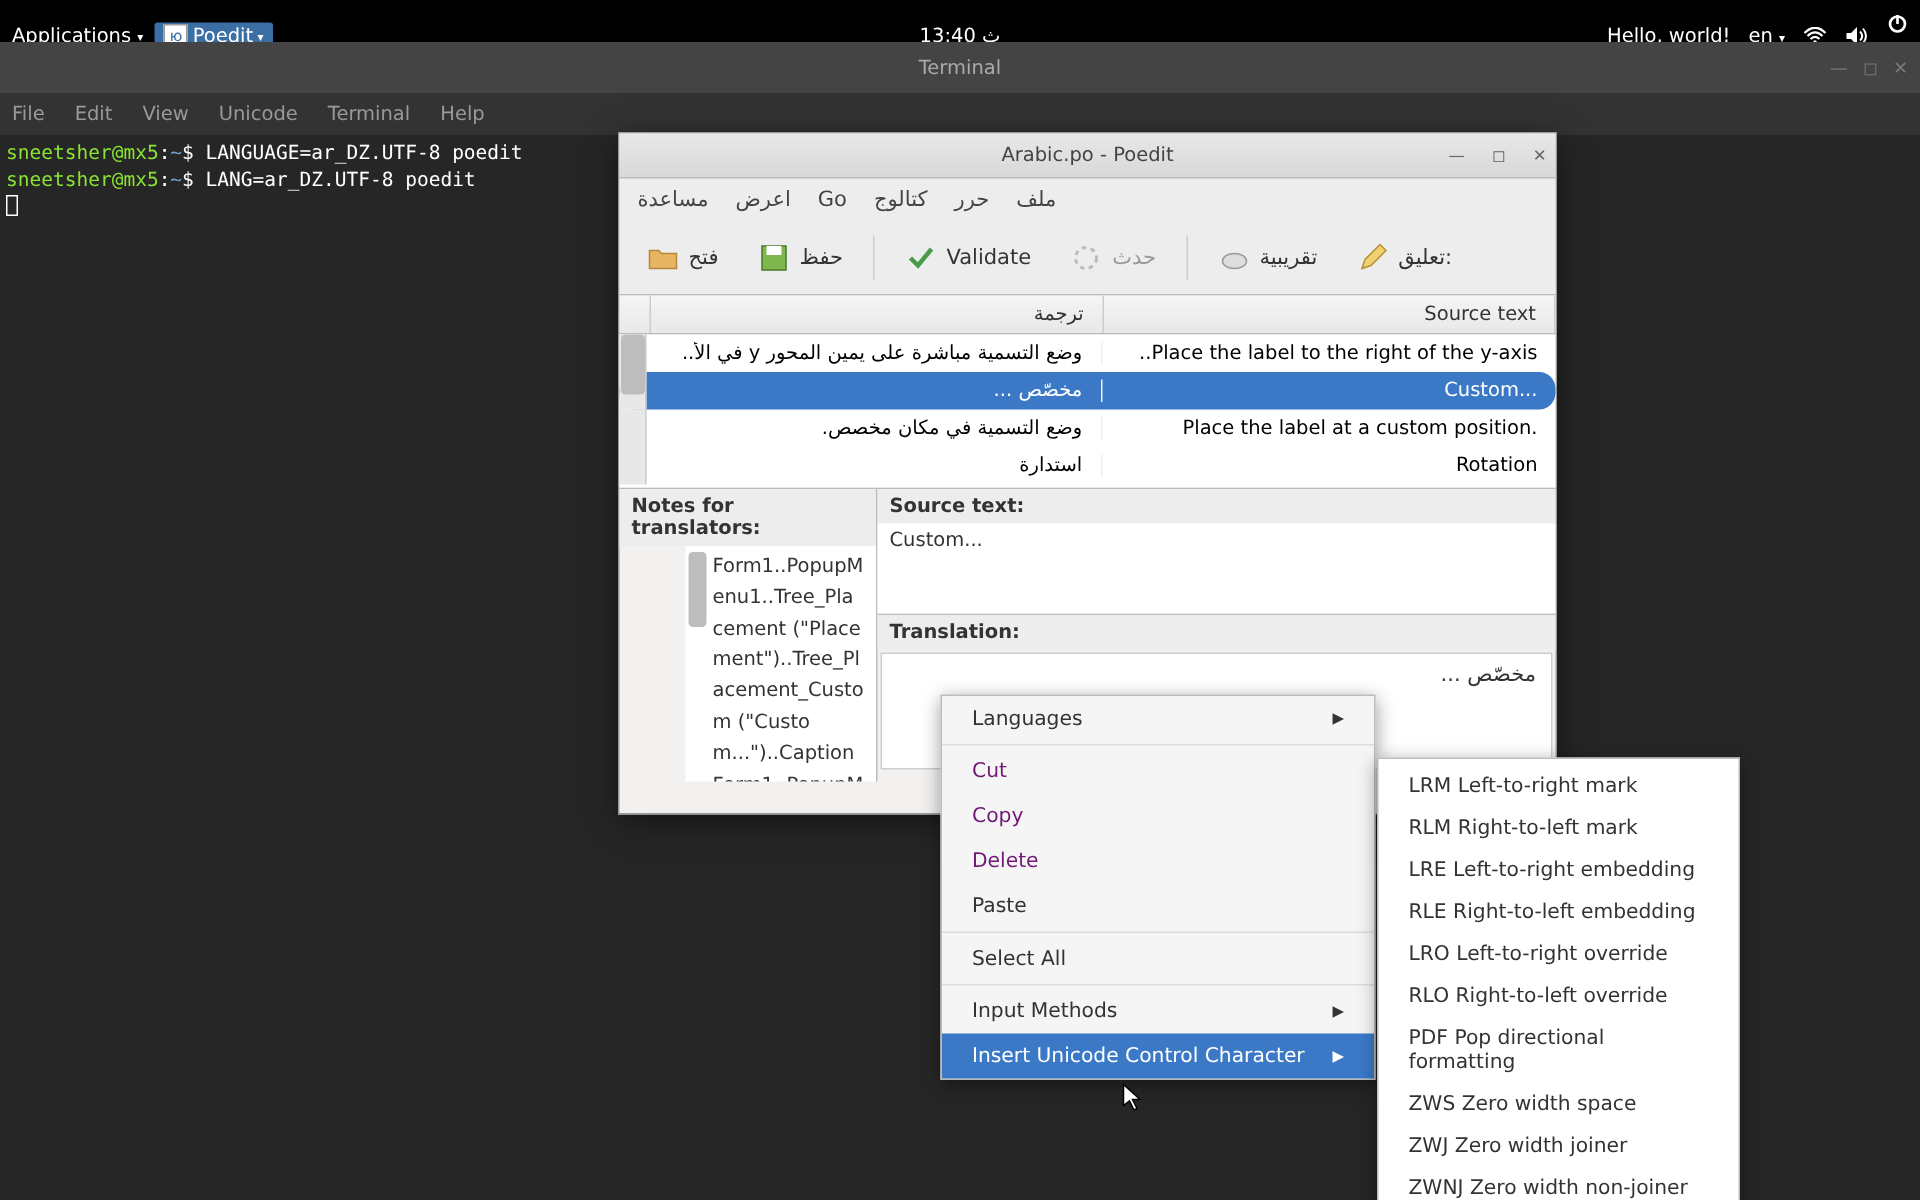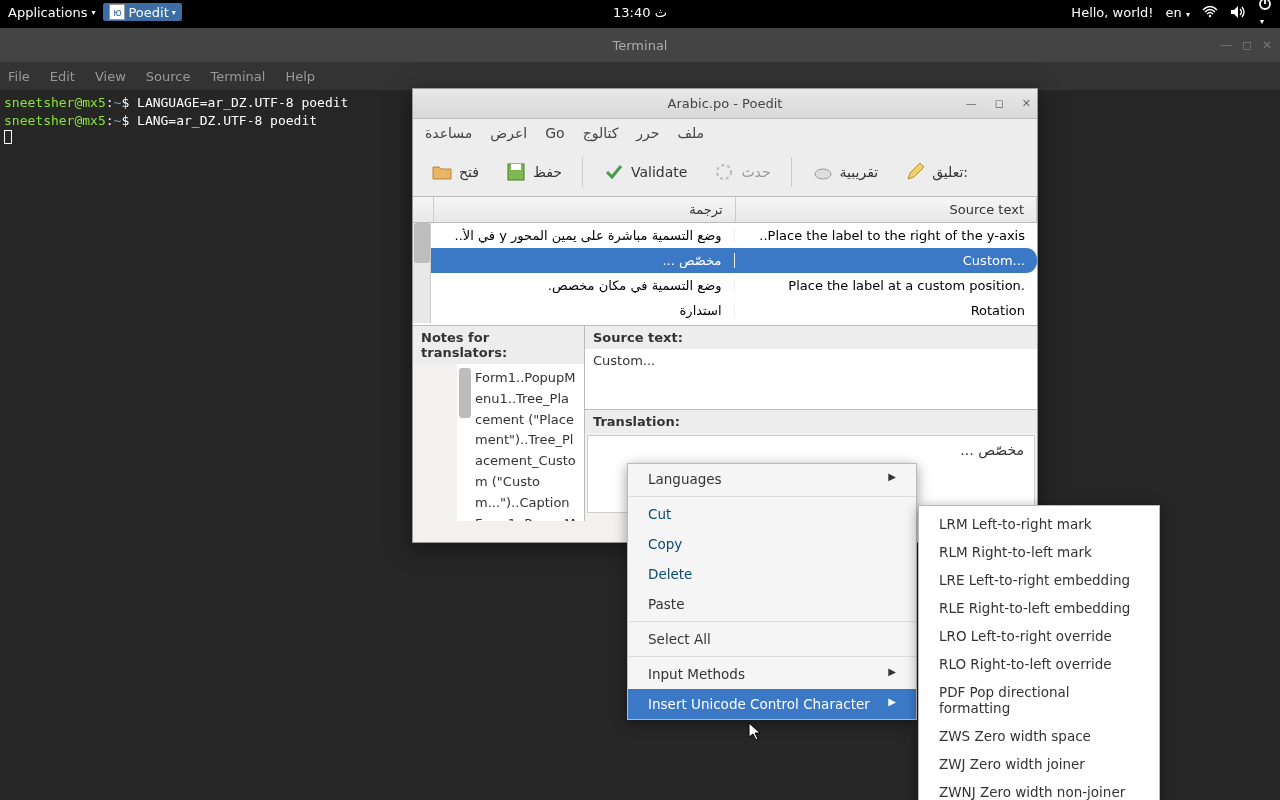--- a/index.html
+++ b/index.html
@@ -1,19 +1,19 @@
 <!DOCTYPE html>
 <html><head>
 <meta charset="utf-8">
 <style>
   * { box-sizing: border-box; margin: 0; padding: 0; }
   body { width: 1280px; height: 800px; background: #000; font-family: "DejaVu Sans", sans-serif; font-size: 13px; overflow: hidden; position: relative; }
   
   
-  .top-panel { position: absolute; top: 0; left: 0; right: 0; height: 24px; background: #000; color: #fff; display: flex; align-items: center; padding: 0 8px; font-size: 13px; }
+  .top-panel { position: absolute; top: 12px; left: 0; right: 0; height: 24px; background: #000; color: #fff; display: flex; align-items: center; padding: 0 8px; font-size: 13px; }
   .top-panel .apps { display: flex; align-items: center; gap: 4px; }
   .top-panel .apps-label { display: flex; align-items: center; gap: 4px; }
   .top-panel .dropdown-arrow { font-size: 8px; }
   .top-panel .poedit-launcher { display: flex; align-items: center; background: #3a6ea5; padding: 1px 6px; border-radius: 2px; margin-left: 4px; gap: 3px; }
   .top-panel .poedit-launcher .icon { width: 16px; height: 16px; background: #fff; border: 1px solid #999; display: inline-flex; align-items: center; justify-content: center; font-size: 10px; color: #3a6ea5; }
   .top-panel .clock { position: absolute; left: 50%; transform: translateX(-50%); }
   .top-panel .right { position: absolute; right: 8px; display: flex; align-items: center; gap: 12px; }
   .top-panel .tray-icon { font-size: 14px; }
   
   
@@ -59,22 +59,22 @@
   .src-panel { flex: 1; display: flex; flex-direction: column; }
   .panel-label { padding: 4px 8px; font-weight: bold; color: #333; font-size: 13px; background: #ededed; }
   .panel-body { flex: 1; background: #fff; padding: 4px 8px; font-size: 13px; color: #333; overflow: hidden; position: relative; }
   .notes-panel .panel-body { padding-left: 18px; margin-left: 44px; }
   .notes-scroll { position: absolute; left: 2px; top: 4px; width: 12px; height: 50px; background: #bdbdbd; border-radius: 3px; }
   .translation-sub { border-top: 1px solid #bbb; }
   .translation-input { background: #fff; height: 78px; padding: 6px 10px; text-align: right; font-size: 14px; color: #333; border: 1px solid #ccc; margin: 2px; }
   
   
   .ctx-menu { position: absolute; top: 463px; left: 627px; width: 290px; background: #f5f5f5; border: 1px solid #bbb; box-shadow: 0 3px 12px rgba(0,0,0,0.4); font-size: 13.5px; color: #333; }
-  .ctx-item { padding: 7px 20px; display: flex; justify-content: space-between; }
-  .ctx-item.disabled { color: #0c4a6e; }
+  .ctx-item { padding: 7px 20px; display: flex; align-items: center; justify-content: space-between; }
+  .ctx-item.disabled { color: #701a75; }
   .ctx-item.selected { background: #3b79c7; color: #fff; }
   .ctx-sep { height: 1px; background: #ddd; margin: 2px 0; }
   .ctx-arrow { font-size: 10px; }
   
   
   .sub-menu { position: absolute; top: 505px; left: 918px; width: 242px; background: #fff; border: 1px solid #bbb; box-shadow: 0 3px 12px rgba(0,0,0,0.4); font-size: 13.5px; color: #333; padding: 4px 0; }
   .sub-item { padding: 6px 20px; }
   
   
   .mouse-cursor { position: absolute; top: 722px; left: 748px; pointer-events: none; }
@@ -129,21 +129,21 @@
     <div class="terminal-controls">
       <span>—</span>
       <span>◻</span>
       <span>✕</span>
     </div>
   </div>
   <div class="terminal-menubar">
     <span>File</span>
     <span>Edit</span>
     <span>View</span>
-    <span>Source</span>
+    <span>Unicode</span>
     <span>Terminal</span>
     <span>Help</span>
   </div>
   <div class="terminal-content">
     <div><span class="prompt">sneetsher@mx5</span><span style="color:#fff;">:</span><span class="path">~</span><span style="color:#fff;">$ </span><span>LANGUAGE=ar_DZ.UTF-8 poedit</span></div>
     <div><span class="prompt">sneetsher@mx5</span><span style="color:#fff;">:</span><span class="path">~</span><span style="color:#fff;">$ </span><span>LANG=ar_DZ.UTF-8 poedit</span></div>
     <div><span class="cursor-block"></span></div>
   </div>
 </div>
 

